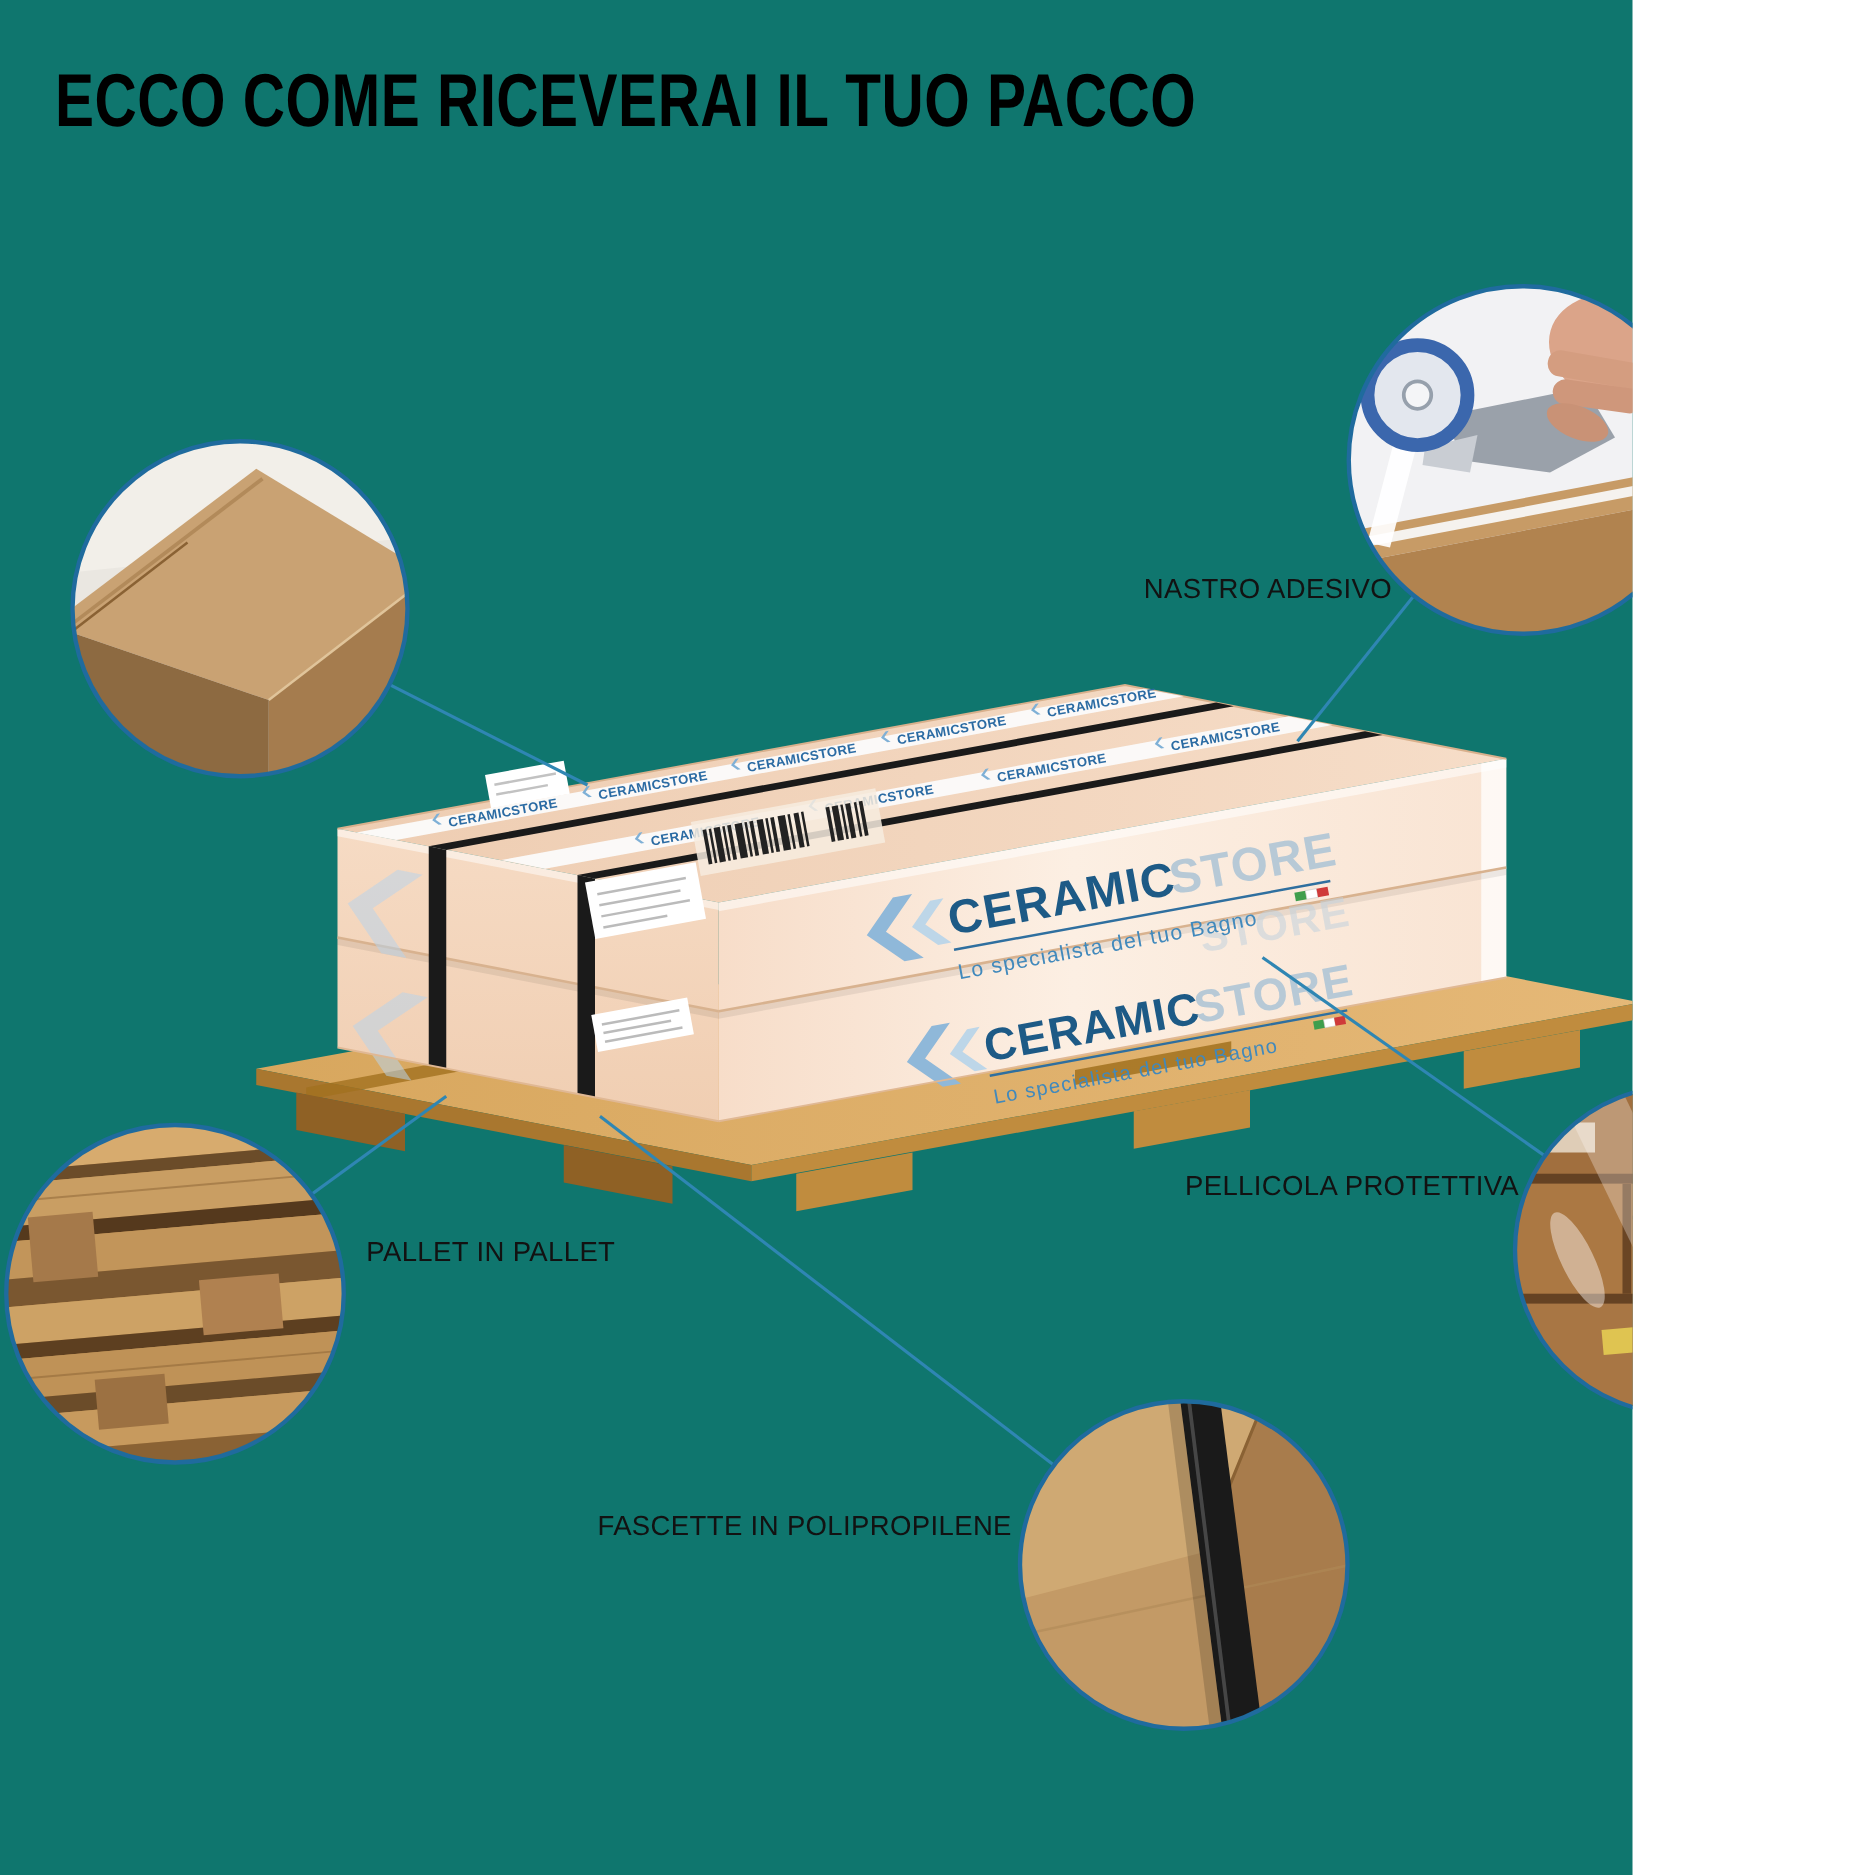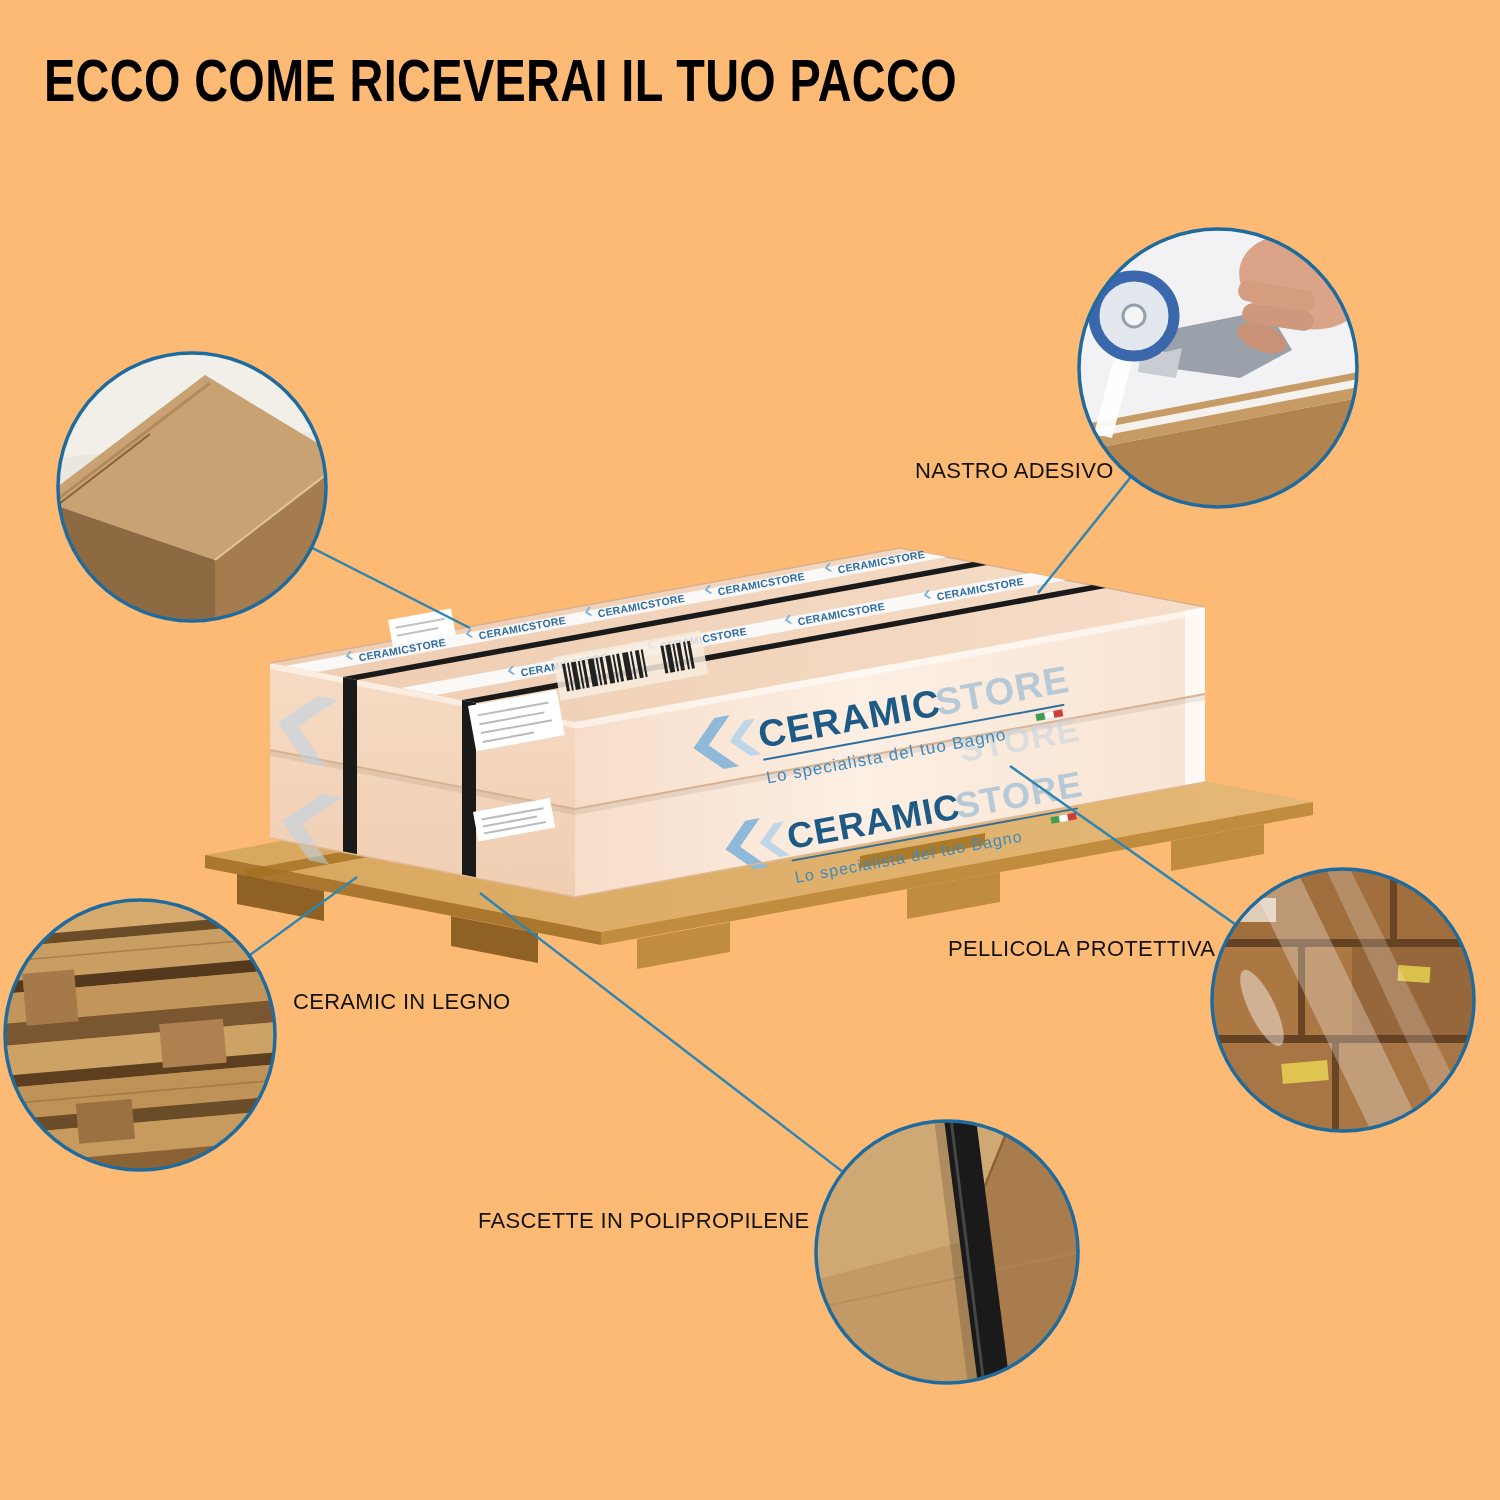--- a/index.html
+++ b/index.html
@@ -1,16 +1,16 @@
 <!DOCTYPE html>
 <html><head>
 <meta charset="utf-8">
 <style>
   html,body { margin:0; padding:0; background:#ffffff; }
-  .stage { position:relative; width:1500px; height:1500px; background:#fdba74; overflow:hidden;
+  .stage { position:relative; width:1306px; height:1500px; background:#0f766e; overflow:hidden;
            font-family:"Liberation Sans", sans-serif; }
   .title { position:absolute; left:44px; top:46px; margin:0; font-size:60px; font-weight:700;
            color:#000000; white-space:nowrap; transform:scaleX(0.78); transform-origin:left top;
            letter-spacing:0.5px; }
   .callout-label { position:absolute; font-size:22px; color:#121212; white-space:nowrap;
                    letter-spacing:0.3px; }
   svg.scene { position:absolute; left:0; top:0; }
   .tapetxt  { font-family:"Liberation Sans",sans-serif; font-size:10.5px; font-weight:bold;
               fill:#2b6ba3; letter-spacing:0.3px; }
   .logo-ceramic { font-family:"Liberation Sans",sans-serif; font-size:38px; font-weight:bold;
@@ -319,17 +319,17 @@
       <polyline points="1012,1119 962,1242 992,1385" fill="none" stroke="#8a6234" stroke-width="2.5"></polyline>
       <line x1="826" y1="1306" x2="1080" y2="1252" stroke="#b08a58" stroke-width="2" opacity="0.6"></line>
       <polygon points="934,1119 944,1119 978,1385 968,1385" fill="#000000" opacity="0.16"></polygon>
       <polygon points="944,1119 976,1119 1010,1385 978,1385" fill="#1a1a1a"></polygon>
       <line x1="951" y1="1119" x2="984" y2="1385" stroke="#5a5a5a" stroke-width="3" opacity="0.7"></line>
     </g>
     <circle cx="947" cy="1252" r="131" fill="none" stroke="#1f6b9e" stroke-width="3.5"></circle>
   </svg>
 
   <div class="callout-label" style="left:915px; top:458px;">NASTRO ADESIVO</div>
-  <div class="callout-label" style="left:293px; top:989px;">CERAMIC IN LEGNO</div>
+  <div class="callout-label" style="left:293px; top:989px;">PALLET IN PALLET</div>
   <div class="callout-label" style="left:478px; top:1208px;">FASCETTE IN POLIPROPILENE</div>
   <div class="callout-label" style="left:948px; top:936px;">PELLICOLA PROTETTIVA</div>
 
 </div>
 
 </body></html>

